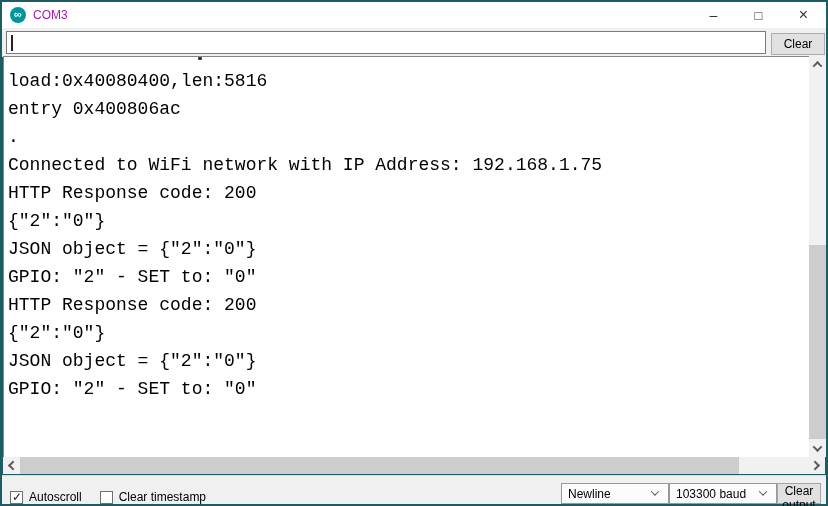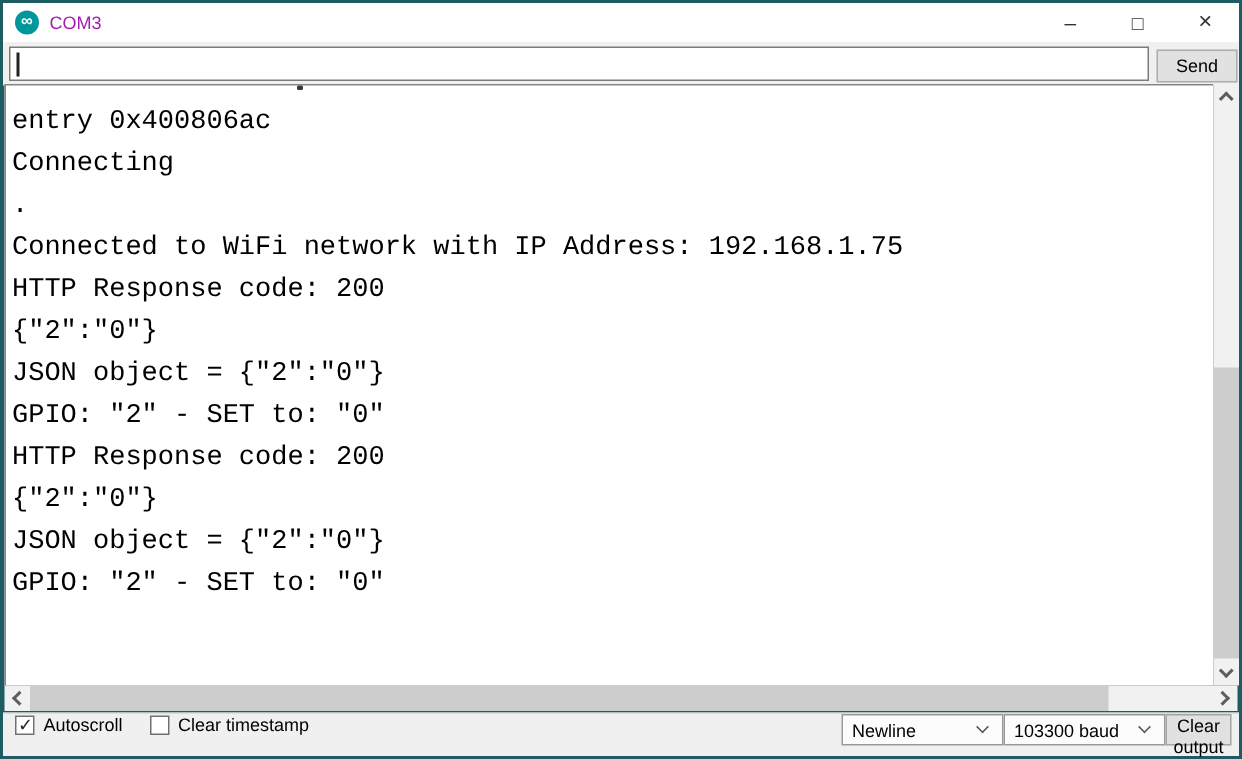--- a/index.html
+++ b/index.html
@@ -60,21 +60,21 @@
   .arrow-box { position:absolute; width:17px; height:17px; display:flex; align-items:center; justify-content:center; }
   .chev { width:7px; height:7px; border-right:2px solid #5e5e5e; border-bottom:2px solid #5e5e5e; }
   .chev.up    { transform:rotate(-135deg) translate(-1px,-1px); }
   .chev.down  { transform:rotate(45deg) translate(-1px,-1px); }
   .chev.left  { transform:rotate(135deg) translate(-1px,-1px); }
   .chev.right { transform:rotate(-45deg) translate(-1px,-1px); }
   
   .bottombar {
     position:absolute; left:2px; top:475px; right:2px; height:29px;
     background:#f0f0f0; border-top:1px solid #dcdcdc;
-    display:flex; align-items:flex-start; padding:0 5px 0 8px; font-size:12px;
+    display:flex; align-items:flex-end; padding:0 5px 0 8px; font-size:12px;
   }
   .cb { display:flex; align-items:center; margin-right:18px; }
   .cbbox {
     width:13px; height:13px; background:#fff; border:1px solid #707070;
     margin-right:6px; position:relative; flex:0 0 auto;
   }
   .cbbox.checked::after {
     content:"✓"; position:absolute; left:1px; top:-2px; font-size:12px; color:#222;
   }
   .cblabel { color:#000; }
@@ -100,27 +100,27 @@
     <div class="win-controls">
       <span class="win-btn">–</span>
       <span class="win-btn max">□</span>
       <span class="win-btn close">×</span>
     </div>
   </div>
 
   <div class="sendrow">
     <input class="send-input" type="text" value="" style="">
     <div class="caret"></div>
-    <button class="send-btn">Send</button>
+    <button class="send-btn">Clear</button>
   </div>
 
   <div class="console">
     <div>
+        <div class="console-line">load:0x40080400,len:5816</div>
         <div class="console-line">entry 0x400806ac</div>
-        <div class="console-line">Connecting</div>
         <div class="console-line">.</div>
         <div class="console-line">Connected to WiFi network with IP Address: 192.168.1.75</div>
         <div class="console-line">HTTP Response code: 200</div>
         <div class="console-line">{"2":"0"}</div>
         <div class="console-line">JSON object = {"2":"0"}</div>
         <div class="console-line">GPIO: "2" - SET to: "0"</div>
         <div class="console-line">HTTP Response code: 200</div>
         <div class="console-line">{"2":"0"}</div>
         <div class="console-line">JSON object = {"2":"0"}</div>
         <div class="console-line">GPIO: "2" - SET to: "0"</div>

